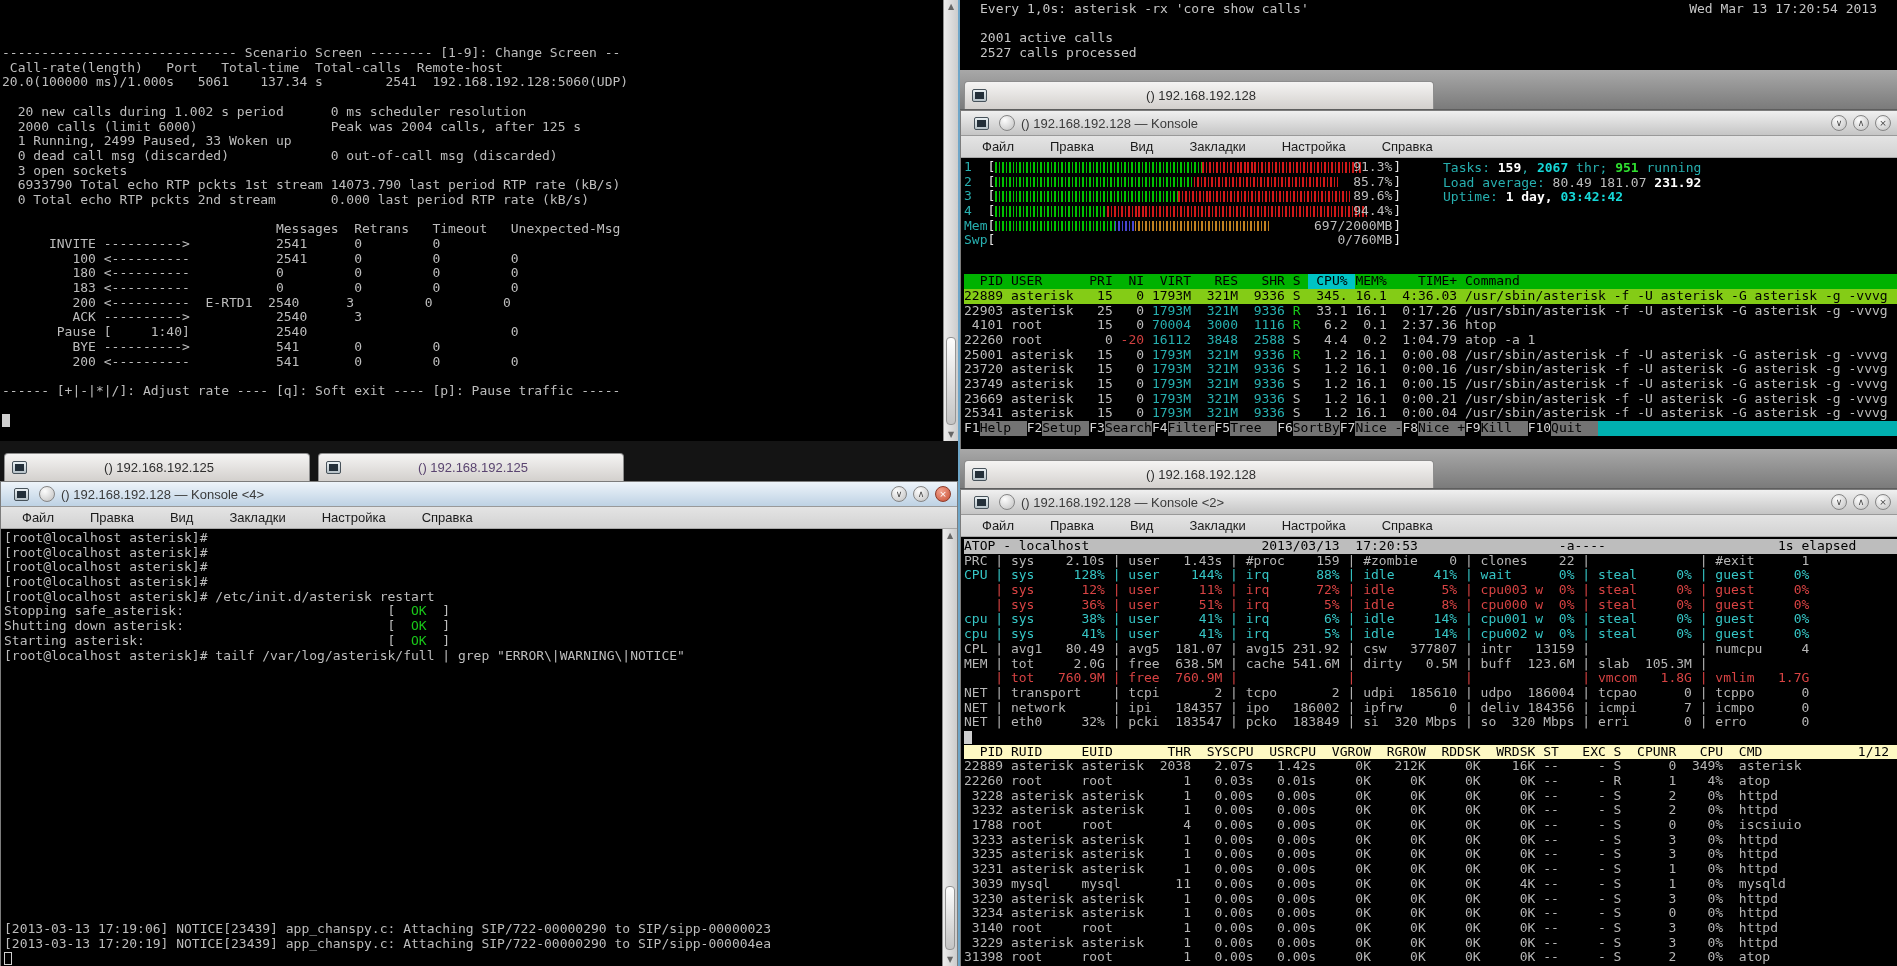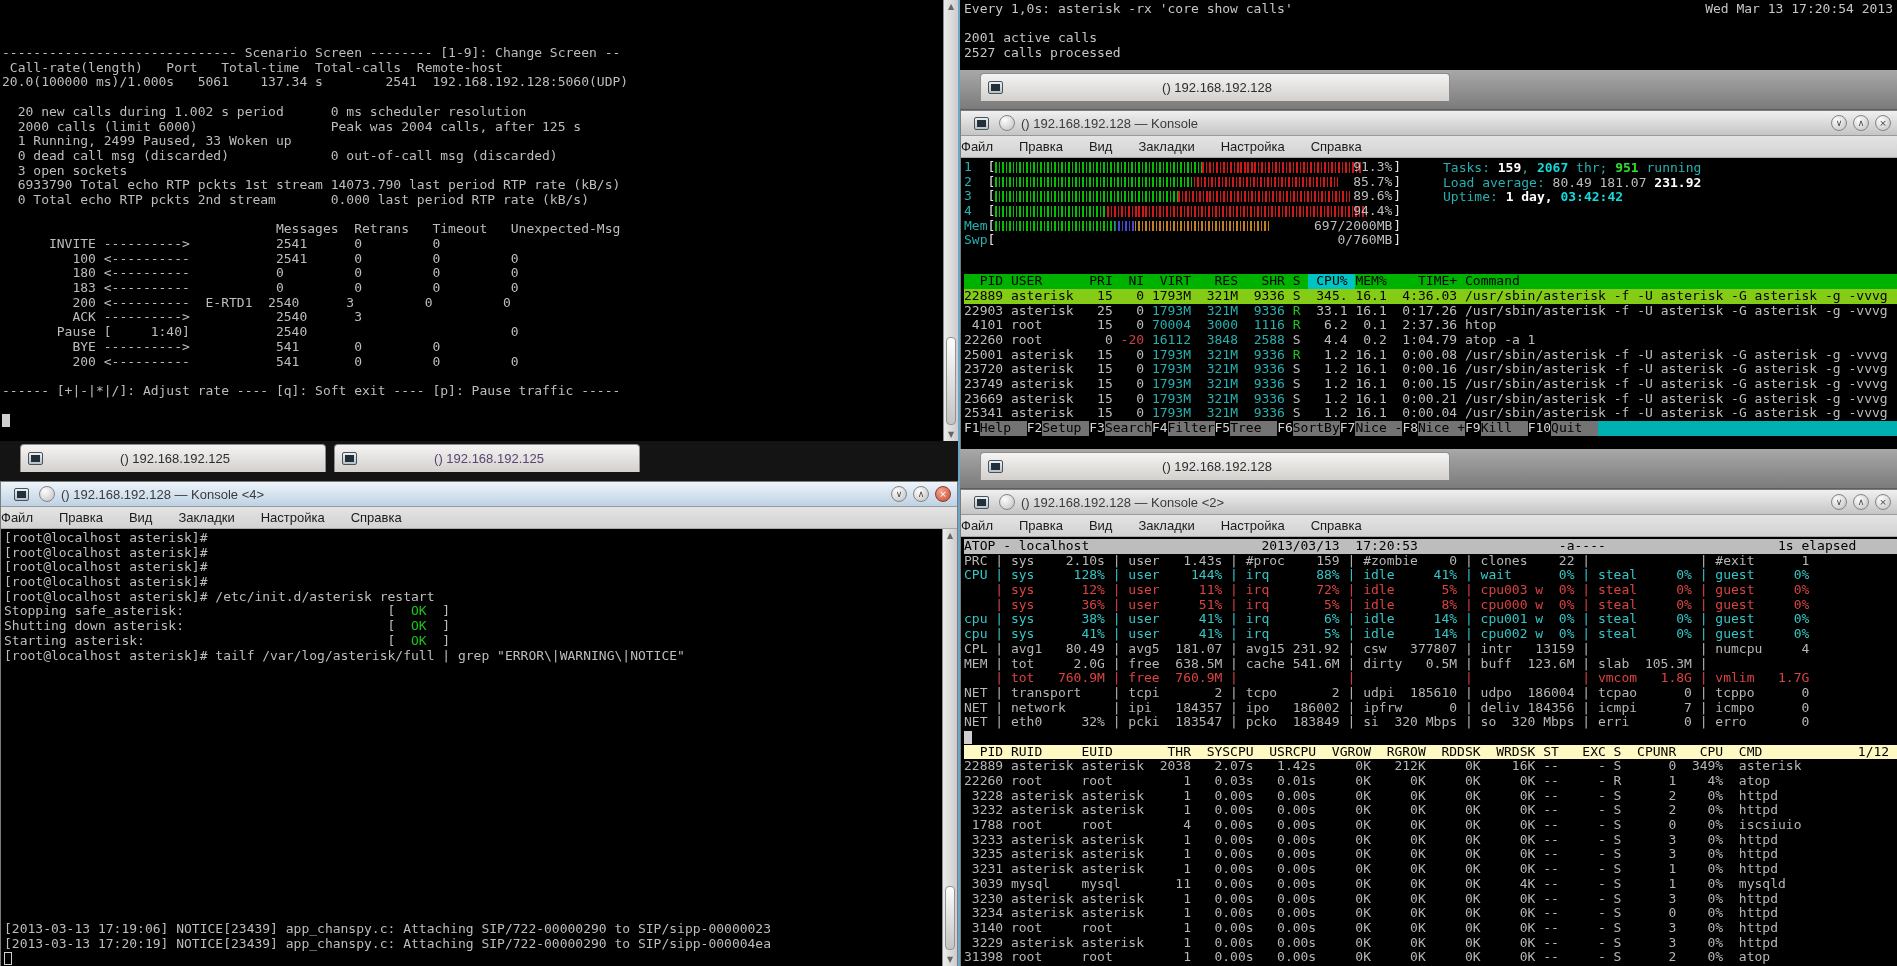--- a/index.html
+++ b/index.html
@@ -20,52 +20,52 @@
   .left-col{position:absolute;left:0;top:0;width:958px;height:966px;display:flex;flex-direction:column}
   .right-col{position:absolute;left:958px;top:0;width:939px;height:966px;display:flex;flex-direction:column;border-left:2px solid #6fa6c8}
 
   
   .vscroll{position:absolute;top:0;right:0;bottom:0;width:15px;background:linear-gradient(90deg,#ececec,#cccccc);border-left:1px solid #8f8f8f}
   .vs-btn{height:13px;font-size:8px;color:#666;text-align:center;line-height:13px;font-family:"DejaVu Sans",sans-serif}
   .vs-btn.dn{position:absolute;bottom:0;left:0;right:0}
   .vs-thumb{position:absolute;left:2px;right:2px;border-radius:4px;background:linear-gradient(#fdfdfd,#c4c4c4);border:1px solid #949494}
 
   
-  .tabstrip{height:40px;display:flex;align-items:flex-start;gap:8px;padding:3px 0 0 20px;flex:none}
+  .tabstrip{height:40px;display:flex;align-items:flex-end;gap:8px;padding:3px 0 0 4px;flex:none}
   .tabstrip.dark{background:#141414}
   .tabstrip.gray{background:linear-gradient(#a8a8a8,#7b7b7b);border-bottom:1px solid #5e5e5e}
   .task-tab{height:28px;display:flex;align-items:center;background:linear-gradient(#f5f4f3,#d3d0cd);border:1px solid #8d8d8d;border-bottom:none;border-radius:4px 4px 0 0;font:13px "Liberation Sans",sans-serif;color:#2e2e2e}
   .task-tab .tab-label{flex:1;text-align:center;padding-right:22px}
   .task-tab.accent .tab-label{color:#5a4470}
   .tab-l{width:306px} .tab-r{width:470px}
   .kicon{width:15px;height:13px;margin:0 4px 0 7px;background:linear-gradient(#e9eff2,#b7c2c8);border:1px solid #47525a;border-radius:2px;position:relative;flex:none}
   .kicon::after{content:'';position:absolute;left:2px;right:2px;top:2px;bottom:2px;background:#232f39}
 
   
   .window{display:flex;flex-direction:column;border:1px solid #7c7c7c;border-bottom:none;min-height:0}
   .right-col .window{border-right:none}
   .titlebar{height:25px;flex:none;display:flex;align-items:center;gap:6px;padding:0 6px;background:linear-gradient(#f0f0f0,#c5c5c5);border-bottom:1px solid #999;font:13px "Liberation Sans",sans-serif;color:#3a3a3a}
   .titlebar.active{background:linear-gradient(#eef4fa,#bed2e4)}
   .titlebar .title{flex:1;text-align:left;white-space:nowrap;overflow:hidden}
   .wb{width:16px;height:16px;flex:none;border-radius:50%;background:radial-gradient(circle at 35% 30%,#fdfdfd,#bfbfbf);border:1px solid #858585;display:flex;align-items:center;justify-content:center;font-size:9px;line-height:1;color:#444;font-family:"DejaVu Sans",sans-serif}
   .wb.close.act{background:radial-gradient(circle at 35% 30%,#f2a28e,#c84e32);border-color:#8d3a28;color:#fff}
-  .menubar{height:22px;flex:none;display:flex;align-items:center;gap:26px;padding-left:0;background:linear-gradient(#e4e4e4,#d2d2d2);border-bottom:1px solid #a8a8a8;font:13px "Liberation Sans",sans-serif;color:#1a1a1a}
+  .menubar{height:22px;flex:none;display:flex;align-items:center;gap:36px;padding-left:21px;background:linear-gradient(#e4e4e4,#d2d2d2);border-bottom:1px solid #a8a8a8;font:13px "Liberation Sans",sans-serif;color:#1a1a1a}
   .menubar .mi{cursor:default}
   .termbody{flex:1;position:relative;background:#000;padding:2px 0 0 3px;min-height:0}
 
   
   .sipp{height:441px;flex:none;position:relative;background:#000}
   .sipp-inner{position:absolute;left:0;top:0;right:15px;bottom:0;padding:2px 0 4px 2px}
 
   
   .shellbody{display:flex;flex-direction:column;padding-right:16px}
   .shell-spacer{flex:1}
 
   
-  .watch{height:70px;flex:none;background:#000;padding:2px 4px;color:#c6c6c6}
+  .watch{height:70px;flex:none;background:#000;padding:2px 20px;color:#c6c6c6}
   .watch-line{display:flex;justify-content:space-between}
 
   
   .htop-window{height:339px;flex:none}
   .mrow{display:flex;align-items:center}
   .mlab{color:#27b0b0} .mbr{color:#e6e6e6}
   .mbar{position:relative;width:398px;height:14.7px;display:inline-block}
   .mseg{position:absolute;top:2px;bottom:2px}
   .mpct{position:absolute;right:1px;top:0;font-weight:normal;color:#bdbdbd}
   #htop-info{position:absolute;left:482px;top:3px}

